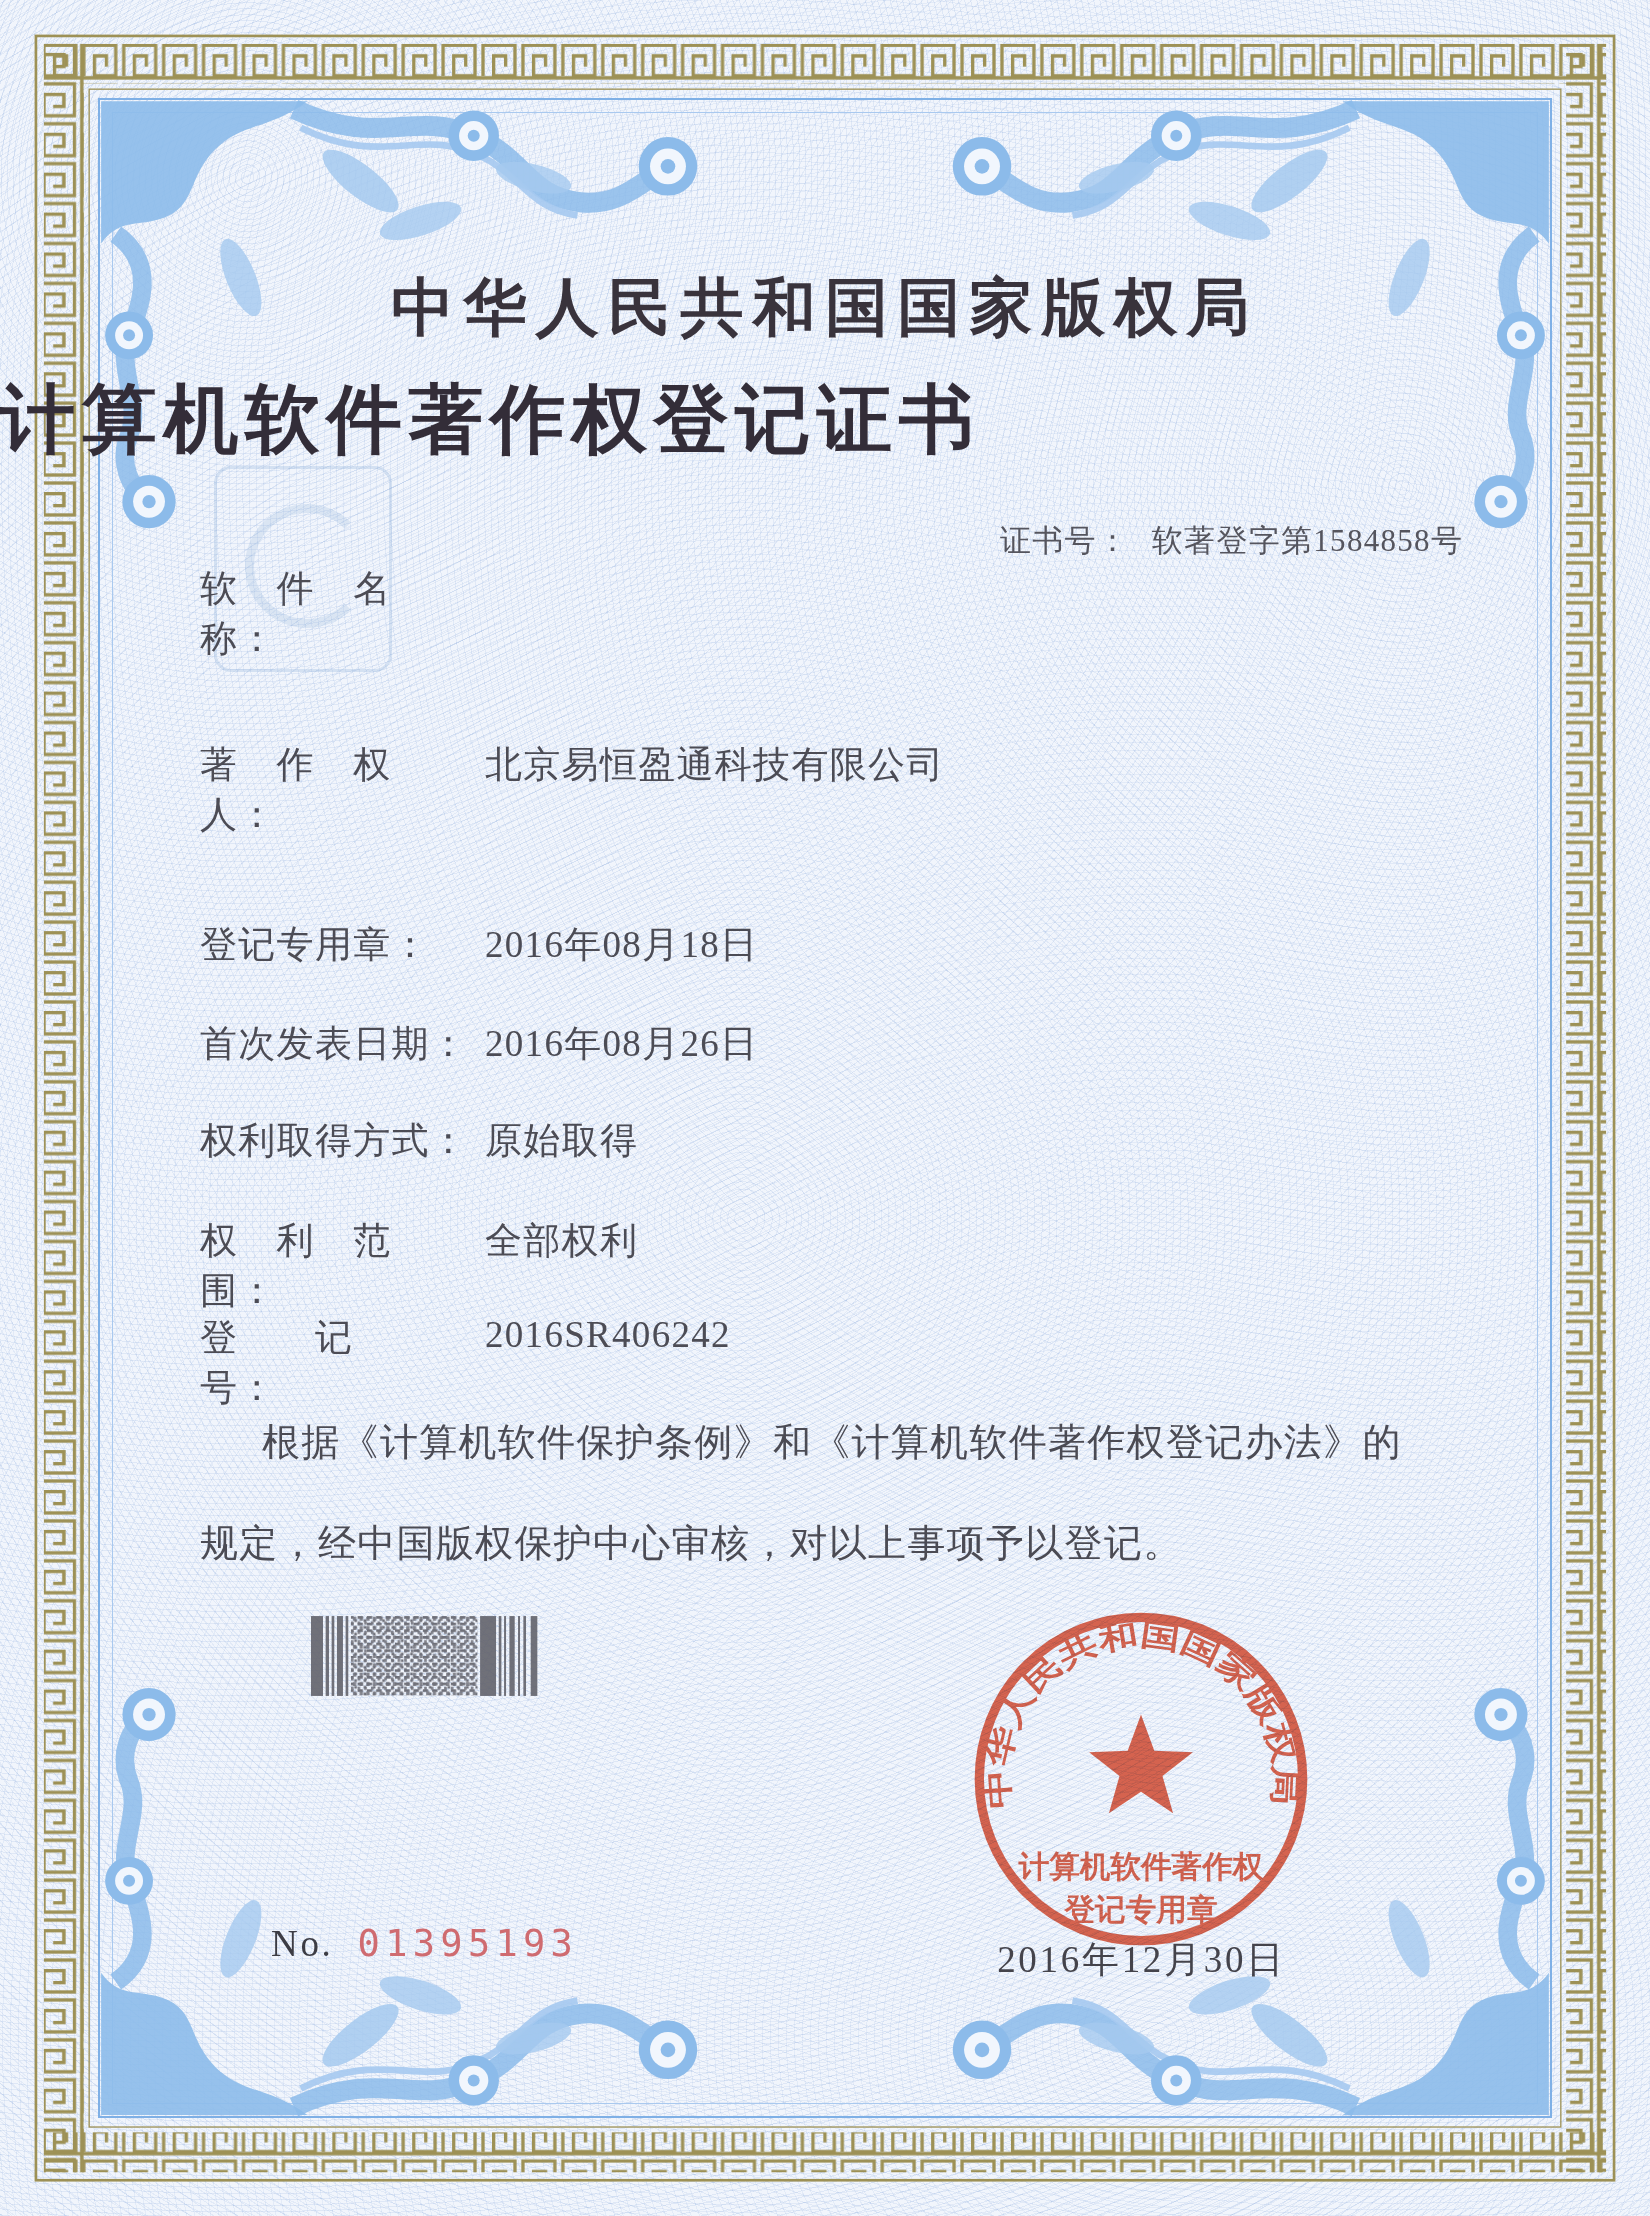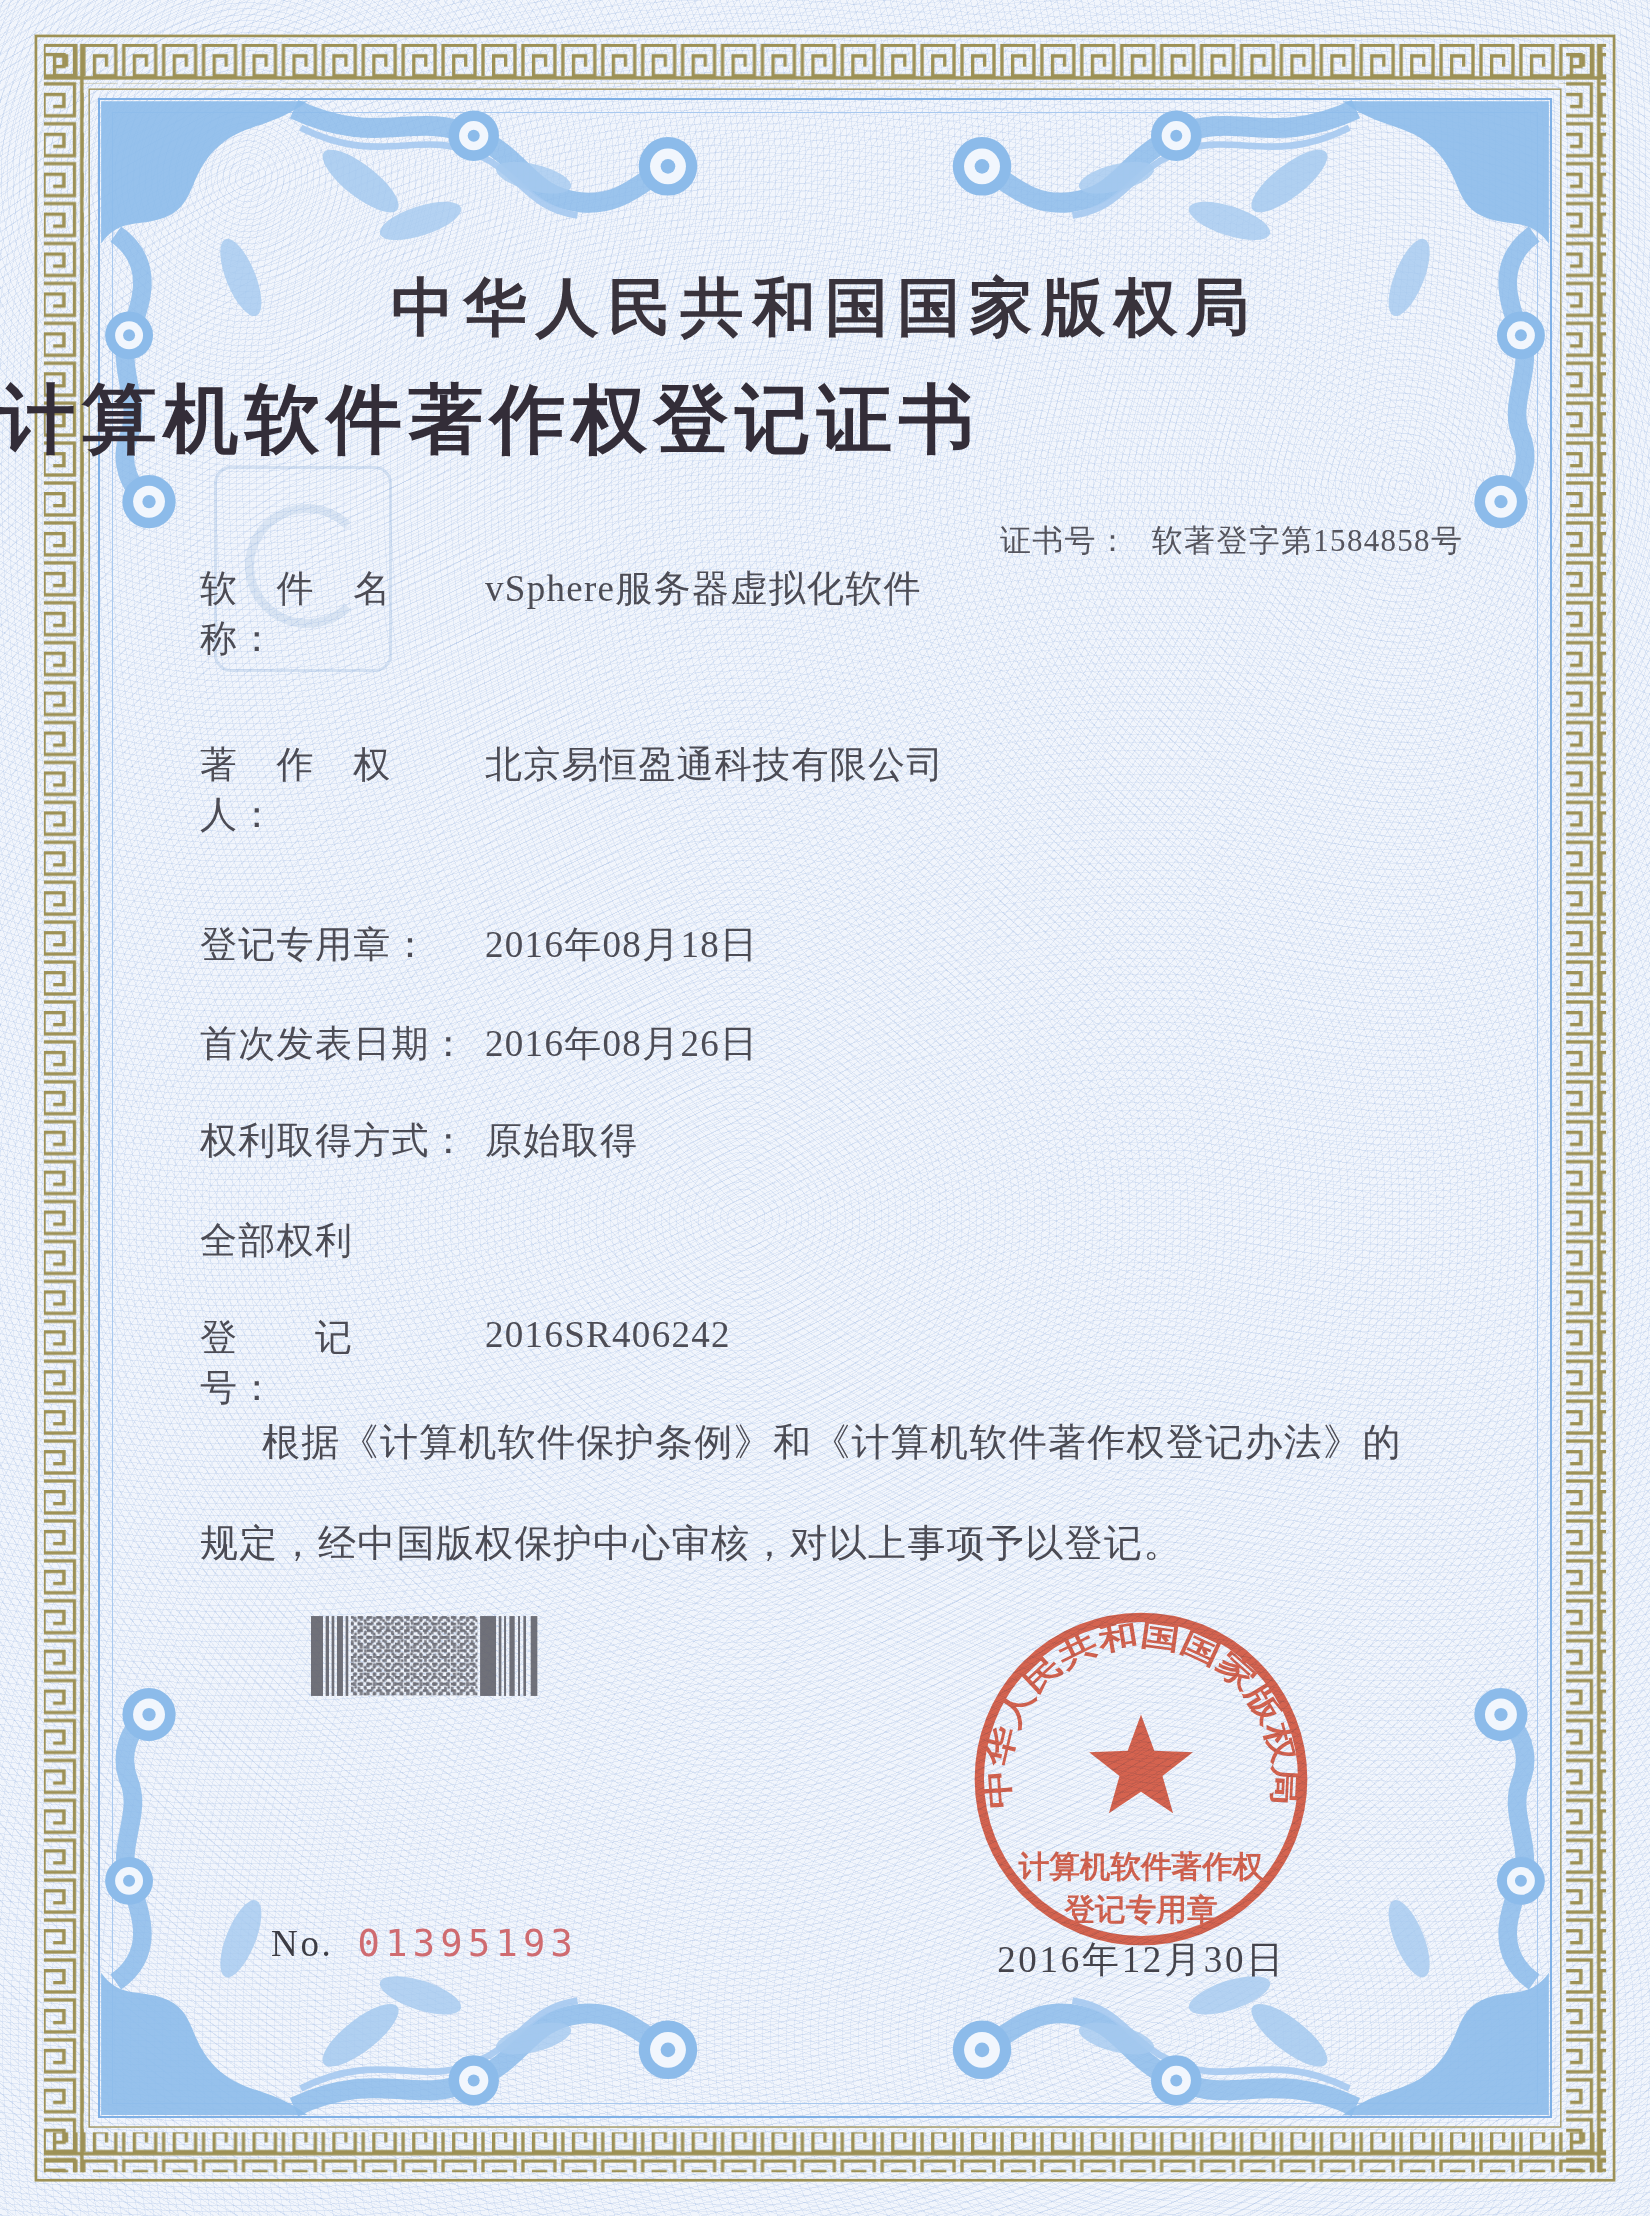--- a/index.html
+++ b/index.html
@@ -138,40 +138,40 @@
   <div class="subtitle">计算机软件著作权登记证书</div>
 
   <div class="certno">
     <span>证书号：</span>
     <span>软著登字第1584858号</span>
   </div>
 
   <div class="row" style="top:564px">
     <div class="flabel">软　件　名　称：</div>
     <div class="fvalue">
-      <div>vSphere服务器虚拟化软件</div>
     </div>
   </div>
   <div class="row" style="top:740px">
     <div class="flabel">著　作　权　人：</div>
     <div class="fvalue">北京易恒盈通科技有限公司</div>
   </div>
   <div class="row" style="top:920px">
     <div class="flabel">登记专用章：</div>
     <div class="fvalue">2016年08月18日</div>
   </div>
   <div class="row" style="top:1019px">
     <div class="flabel">首次发表日期：</div>
     <div class="fvalue">2016年08月26日</div>
   </div>
   <div class="row" style="top:1116px">
     <div class="flabel">权利取得方式：</div>
     <div class="fvalue">原始取得</div>
   </div>
   <div class="row" style="top:1216px">
+    <div class="flabel">权　利　范　围：</div>
     <div class="fvalue">全部权利</div>
   </div>
   <div class="row" style="top:1313px">
     <div class="flabel">登　　记　　号：</div>
     <div class="fvalue">2016SR406242</div>
   </div>
 
   <div class="statement-line" style="left:200px;top:1518px">规定，经中国版权保护中心审核，对以上事项予以登记。</div>
   <div class="statement-line" style="left:262px;top:1417px">根据《计算机软件保护条例》和《计算机软件著作权登记办法》的</div>
 

